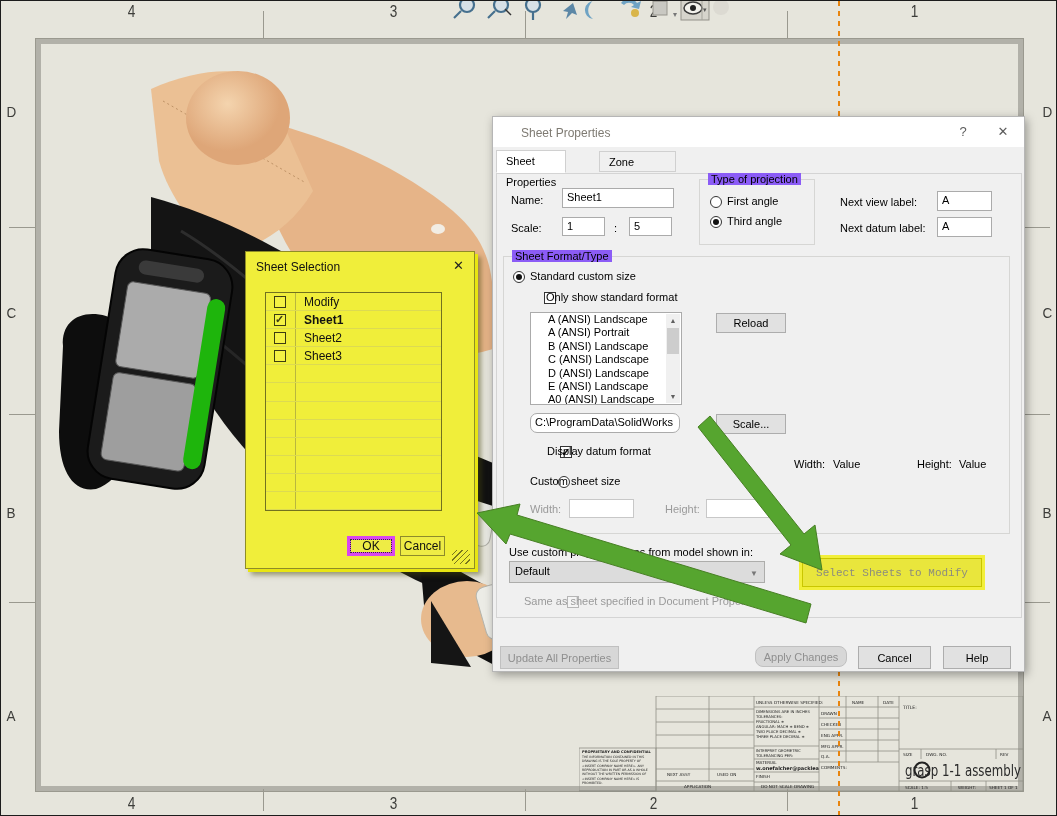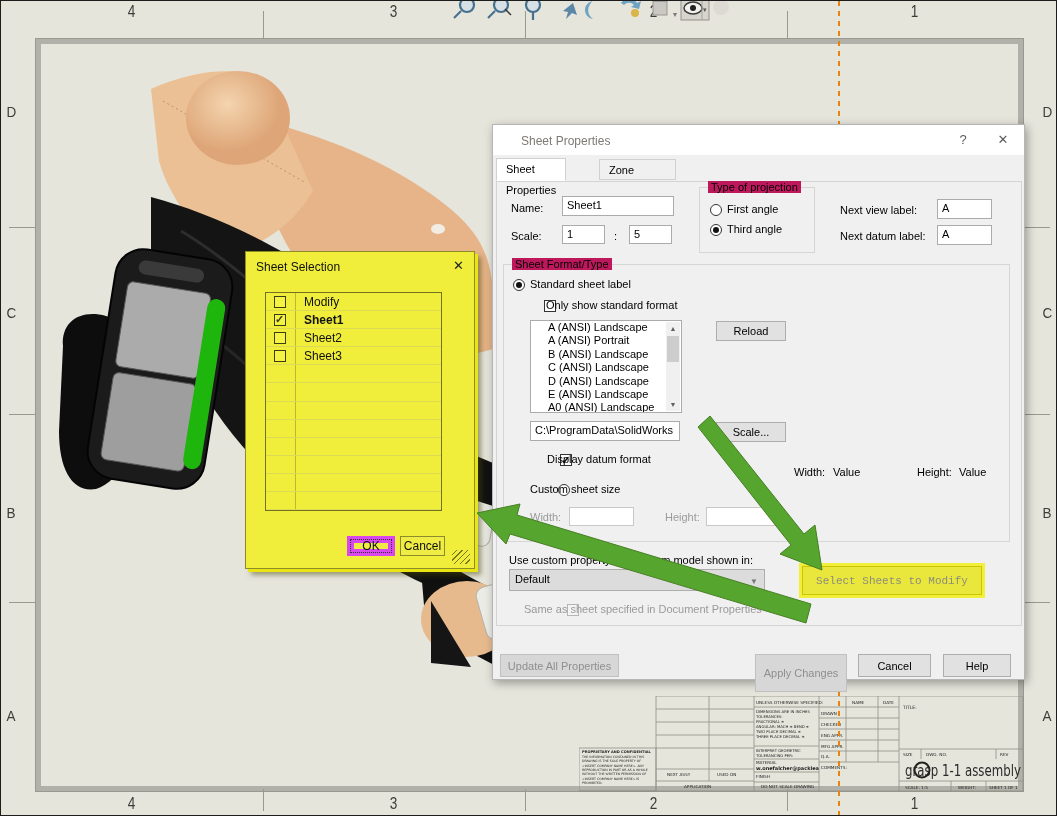--- a/index.html
+++ b/index.html
@@ -8,31 +8,31 @@
   .abs{position:absolute;}
   
   #sheet-frame{left:35px;top:38px;width:987px;height:752px;border:5px solid #B2B1A9;outline:1px solid #9A998F;box-sizing:border-box;}
   .zone-num{font-size:16px;color:#3d3d3a;transform:scaleX(.85);}
   .zone-letter{font-size:15px;color:#3d3d3a;transform:scaleX(.9);}
   .tickv{width:1px;background:#9A998F;}
   .tickh{height:1px;background:#9A998F;}
   #fold-line{left:837px;top:0;width:2px;height:816px;
     background:repeating-linear-gradient(to bottom,#E8840E 0 5px,transparent 5px 10px);z-index:3;}
   
-  #sp-dialog{left:491px;top:123px;width:531px;height:554px;background:#F0F0F0;border:1px solid #B6B6B6;
+  #sp-dialog{left:491px;top:115px;width:531px;height:554px;background:#F0F0F0;border:1px solid #B6B6B6;
     box-shadow:2px 3px 9px rgba(0,0,0,.35);z-index:10;font-size:11px;color:#000;}
   #sp-title{left:0;top:0;width:100%;height:30px;background:#fff;}
   #sp-title .t{position:absolute;left:28px;top:9px;color:#7E7A72;font-size:12px;}
   .cap-btn{position:absolute;top:7px;color:#5c5c5c;font-size:13px;width:18px;text-align:center;cursor:default;}
   .tabs{left:3px;top:34px;height:21px;}
   .tab{position:absolute;top:0;height:21px;line-height:21px;padding:0 9px;border:1px solid #D0D0D0;background:#F0F0F0;box-sizing:border-box;}
   .tab.active{background:#fff;border-bottom:1px solid #fff;height:23px;top:-1px;z-index:2;}
   #tab-page{left:3px;top:56px;width:524px;height:443px;border:1px solid #D4D4D4;background:#F0F0F0;}
   .grp{border:1px solid #D6D6D4;}
-  .grp .legend{position:absolute;top:-7px;left:8px;background:#be185d;padding:0 3px;font-size:11px;}
+  .grp .legend{position:absolute;top:-7px;left:8px;background:#8b5cf6;padding:0 3px;font-size:11px;}
   .lbl{white-space:nowrap;}
   .txt{background:#fff;border:1px solid #ABABAB;font-size:11px;padding:2px 4px;box-sizing:border-box;
        white-space:nowrap;overflow:hidden;}
   .btn{background:#E1E1E1;border:1px solid #ADADAD;font-size:11px;text-align:center;box-sizing:border-box;
        display:flex;align-items:center;justify-content:center;}
   .btn.disabled{background:#D7D7D7;border-color:#C0C0C0;color:#8F8F8F;}
   .radio{width:12px;height:12px;border:1px solid #333;border-radius:50%;background:#fff;display:inline-block;box-sizing:border-box;position:relative;}
   .radio.on::after{content:"";position:absolute;left:2px;top:2px;width:6px;height:6px;border-radius:50%;background:#111;}
   .cb{width:12px;height:12px;border:1px solid #333;background:#fff;display:inline-block;box-sizing:border-box;position:relative;font-size:0;}
   .cb.on::after{content:"✓";position:absolute;left:0px;top:-1px;font-size:11px;font-weight:bold;color:#111;}
@@ -54,21 +54,21 @@
   #ss-title{left:10px;top:8px;font-size:12px;}
   #ss-close{right:10px;top:6px;position:absolute;font-size:13px;color:#222;}
   #ss-table{left:19px;top:40px;width:177px;height:219px;border:1px solid #72721F;box-sizing:border-box;overflow:hidden;}
   #ss-divider{position:absolute;left:29px;top:0;bottom:0;width:1px;background:#B9B73E;}
   .ssrow{height:18.1px;border-bottom:1px solid #DCDA52;display:flex;align-items:center;box-sizing:border-box;position:relative;}
   .sscb{position:absolute;left:8px;width:12px;height:12px;border:1px solid #3C3C12;background:#F4F243;box-sizing:border-box;}
   .sscb.on::after{content:"✓";position:absolute;left:0;top:-2px;font-size:11px;font-weight:bold;color:#3E3E10;}
   .sslb{margin-left:38px;font-size:12px;}
   .sslb.b{font-weight:bold;}
   .ssbtn{position:absolute;background:#EEEC45;border:1px solid #8D8B2B;font-size:12px;display:flex;align-items:center;justify-content:center;box-sizing:border-box;color:#111;}
-  #ss-ok{border:7px solid #d946ef;outline:1px dotted #333;outline-offset:-4px;}
+  #ss-ok{border:4px solid #d946ef;outline:1px dotted #333;outline-offset:-4px;}
   #ss-grip{position:absolute;right:4px;bottom:4px;width:18px;height:14px;
     background:repeating-linear-gradient(135deg,transparent 0 3px,#77751E 3px 4px);}
   svg text{font-family:"DejaVu Sans",sans-serif;}
 </style>
 </head>
 <body>
 
 <div id="page">
 
   <div class="abs" id="sheet-frame"></div>
@@ -283,21 +283,21 @@
 
     <span class="abs lbl" style="left:347px;top:79px;">Next view label:</span>
     <div class="abs txt" style="left:444px;top:74px;width:55px;height:20px;">A</div>
     <span class="abs lbl" style="left:347px;top:105px;">Next datum label:</span>
     <div class="abs txt" style="left:444px;top:100px;width:55px;height:20px;">A</div>
 
     <div class="abs grp" style="left:10px;top:139px;width:505px;height:276px;">
       <span class="legend">Sheet Format/Type</span>
     </div>
     <span class="abs radio on" style="left:20px;top:154px;"></span>
-    <span class="abs lbl" style="left:37px;top:153px;">Standard sheet label</span>
+    <span class="abs lbl" style="left:37px;top:153px;">Standard custom size</span>
     <span class="abs cb" style="left:36px;top:175px;"></span>
     <span class="abs lbl" style="left:53px;top:174px;">Only show standard format</span>
 
     <div class="abs" id="fmt-list" style="left:37px;top:195px;width:150px;height:91px;">
       <div>
           <div class="lbi">A (ANSI) Landscape</div>
           <div class="lbi">A (ANSI) Portrait</div>
           <div class="lbi">B (ANSI) Landscape</div>
           <div class="lbi">C (ANSI) Landscape</div>
           <div class="lbi">D (ANSI) Landscape</div>
@@ -306,21 +306,21 @@
         </div>
       <div id="fmt-scroll">
         <div class="ar" style="top:0;">▲</div>
         <div class="thumb"></div>
         <div class="ar" style="bottom:0;">▼</div>
       </div>
     </div>
     <div class="abs btn" style="left:223px;top:196px;width:70px;height:20px;">Reload</div>
 
 
-    <div class="abs txt" style="left:37px;top:296px;width:150px;height:20px;">C:\ProgramData\SolidWorks</div>
+    <div class="abs txt" style="left:37px;top:296px;width:150px;height:20px;border-radius:7px;">C:\ProgramData\SolidWorks</div>
     <div class="abs btn" style="left:223px;top:297px;width:70px;height:20px;">Scale...</div>
     <span class="abs cb on" style="left:37px;top:329px;"></span>
     <span class="abs lbl" style="left:54px;top:328px;">Display datum format</span>
 
     <span class="abs lbl" style="left:301px;top:341px;">Width:</span>
     <span class="abs lbl" style="left:340px;top:341px;">Value</span>
     <span class="abs lbl" style="left:424px;top:341px;">Height:</span>
     <span class="abs lbl" style="left:466px;top:341px;">Value</span>
 
     <span class="abs radio" style="left:20px;top:359px;"></span>
@@ -333,21 +333,21 @@
     <span class="abs lbl" style="left:16px;top:429px;">Use custom property values from model shown in:</span>
     <div class="abs combo" style="left:16px;top:444px;width:256px;height:22px;">
       <span>Default</span>
       <span class="arr">▼</span>
     </div>
     <div class="abs btn" id="select-sheets-btn" style="left:309px;top:441px;width:180px;height:29px;">Select Sheets to Modify</div>
     <span class="abs cb dis" style="left:14px;top:479px;"></span>
     <span class="abs lbl dim" style="left:31px;top:478px;">Same as sheet specified in Document Properties</span>
 
     <div class="abs btn disabled" style="left:7px;top:529px;width:119px;height:23px;">Update All Properties</div>
-    <div class="abs btn disabled" style="left:262px;top:529px;width:92px;height:38px;">Apply Changes</div>
+    <div class="abs btn disabled" style="left:262px;top:529px;width:92px;height:21px;border-radius:8px;">Apply Changes</div>
     <div class="abs btn" style="left:365px;top:529px;width:73px;height:23px;">Cancel</div>
     <div class="abs btn" style="left:450px;top:529px;width:68px;height:23px;">Help</div>
   </div>
 
   <div class="abs" id="ss-dialog">
     <span class="abs" id="ss-title">Sheet Selection</span>
     <span id="ss-close">✕</span>
     <div class="abs" id="ss-table">
       <div id="ss-divider"></div>
     <div class="ssrow">

